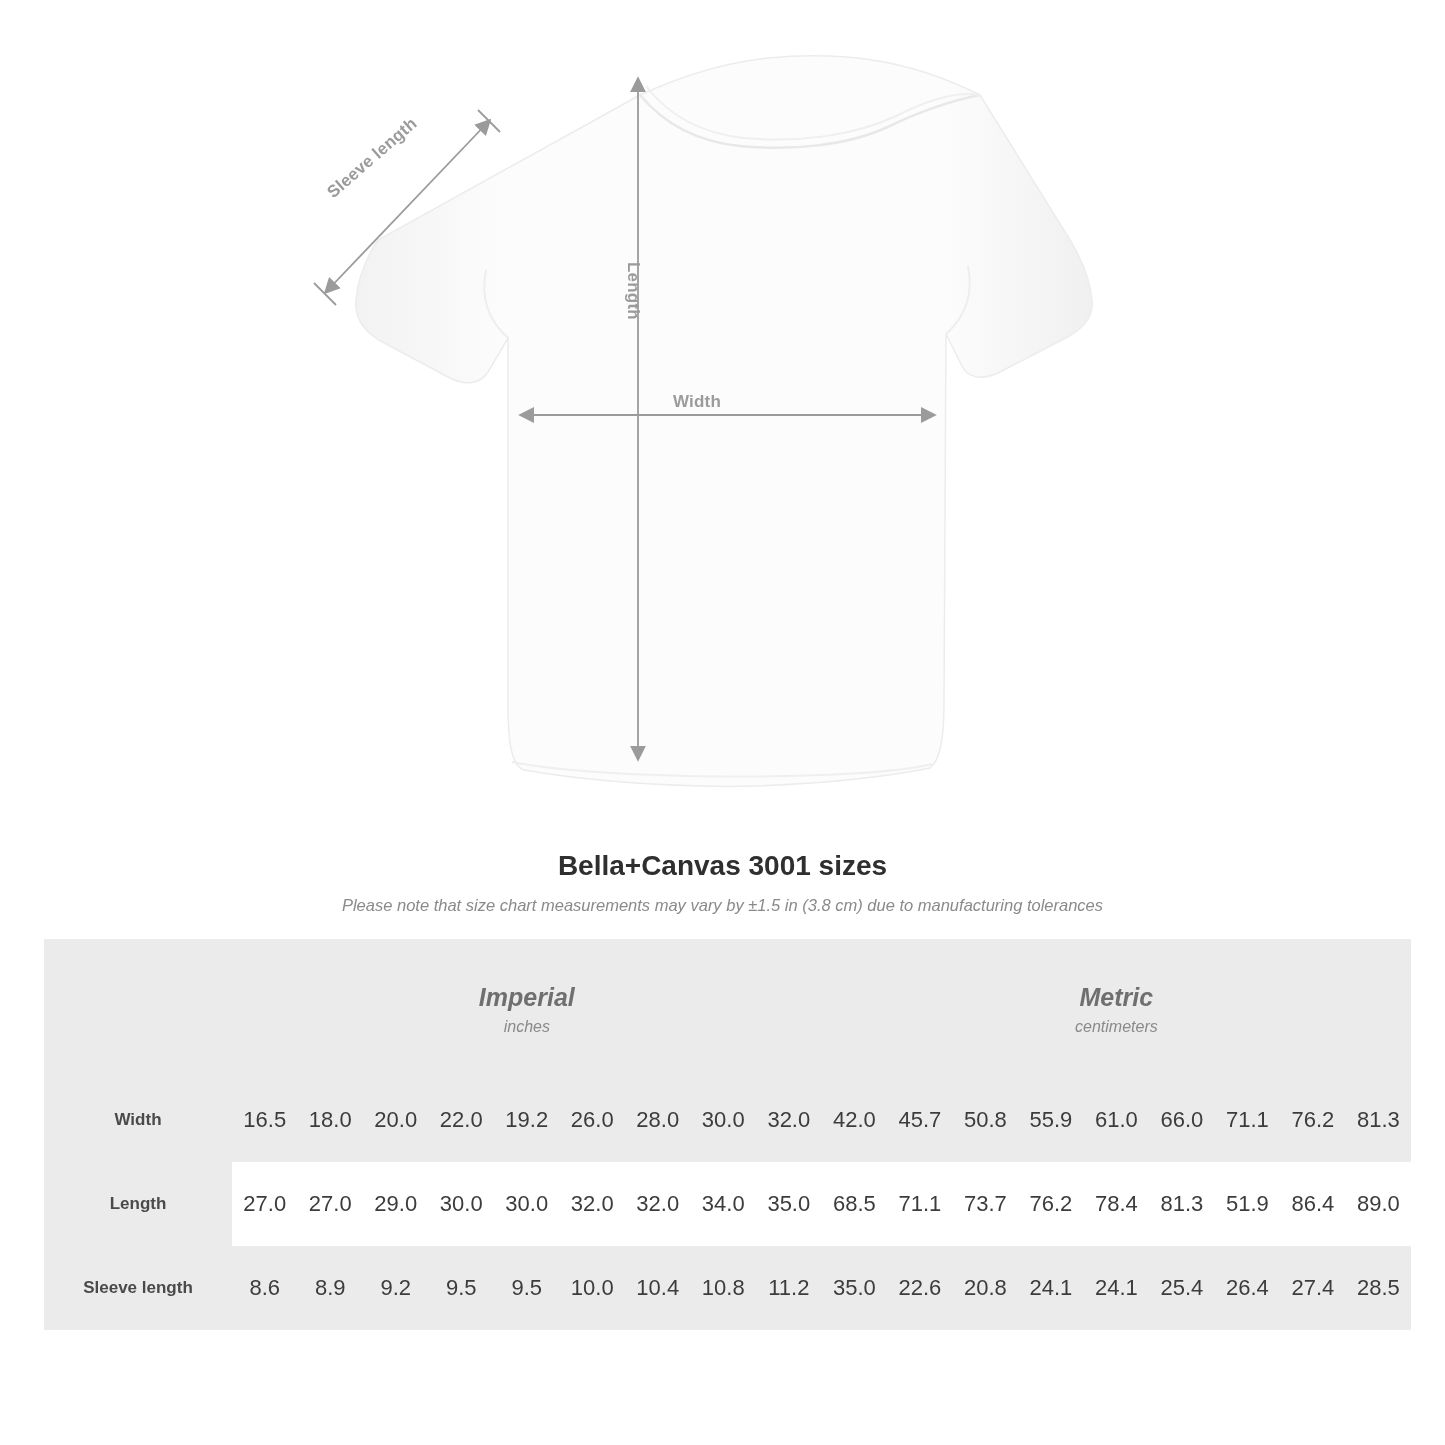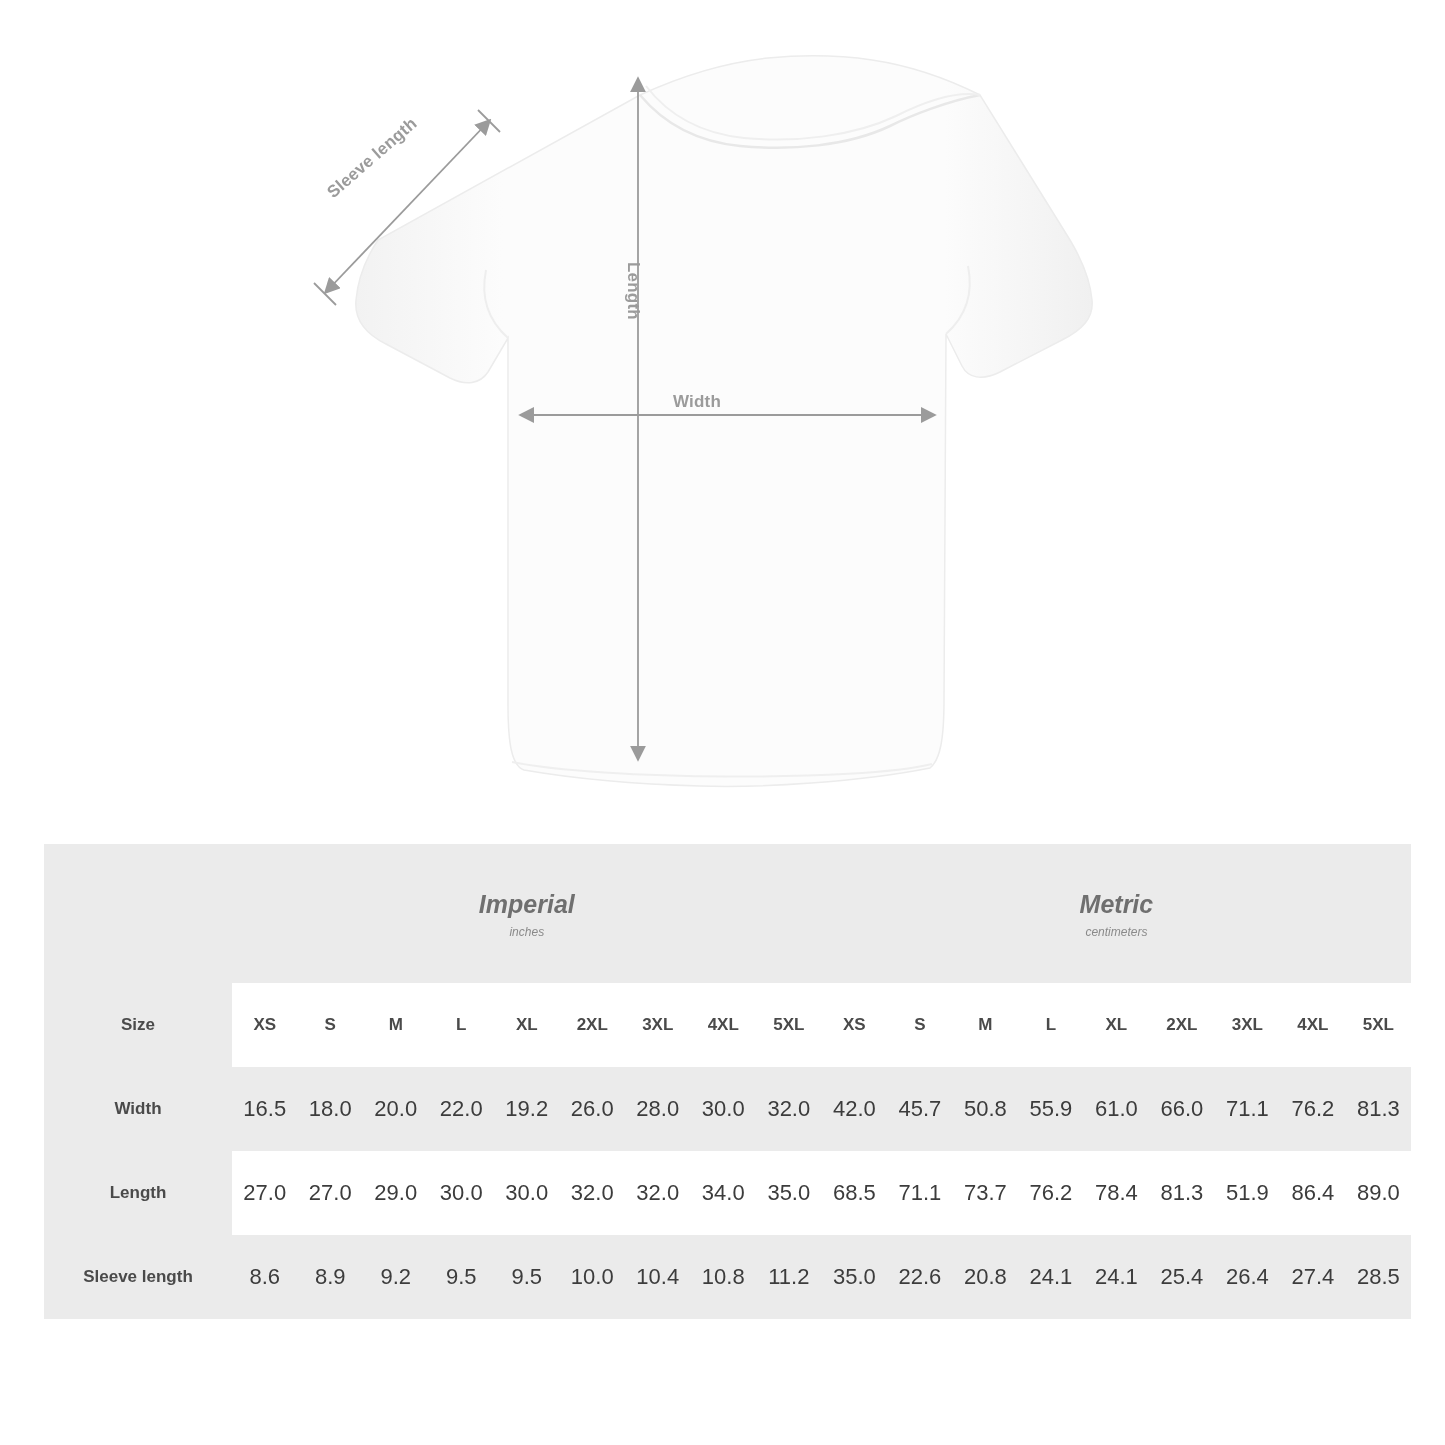--- a/index.html
+++ b/index.html
@@ -92,21 +92,21 @@
     padding: 0;
   }
   .unit-sys {
     font-size: 25px;
     font-style: italic;
     font-weight: bold;
     color: #6f6f6f;
     line-height: 1.2;
   }
   .unit-unit {
-    font-size: 12px;
+    font-size: 16px;
     font-style: italic;
     color: #8a8a8a;
     padding-top: 6px;
   }
   .col-head td {
     height: 84px;
     font-size: 17px;
     font-weight: bold;
     color: #4a4a4a;
     background: #ffffff;
@@ -196,20 +196,24 @@
       <g stroke="#9b9b9b" stroke-width="1.8" fill="none">
         <line x1="520" y1="415" x2="935" y2="415" marker-start="url(#arrTail)" marker-end="url(#arrHead)"></line>
       </g>
     </svg>
 
     <div class="dim-label" id="label-sleeve">Sleeve length</div>
     <div class="dim-label" id="label-length">Length</div>
     <div class="dim-label" id="label-width">Width</div>
   </div>
 
+  <div class="title-block">
+    <h1 class="chart-title">Bella+Canvas 3001 sizes</h1>
+    <p class="chart-note">Please note that size chart measurements may vary by ±1.5 in (3.8 cm) due to manufacturing tolerances</p>
+  </div>
 
   <div class="table-wrap">
     <table class="size-table">
       <colgroup id="table-colgroup">
           <col class="col-size">
           <col class="col-val">
           <col class="col-val">
           <col class="col-val">
           <col class="col-val">
           <col class="col-val">
@@ -231,41 +235,20 @@
         <tr class="unit-header" id="unit-header-row">
             <td></td>
             <td colspan="9">
               <div class="unit-sys">Imperial</div>
               <div class="unit-unit">inches</div>
             </td>
             <td colspan="9">
               <div class="unit-sys">Metric</div>
               <div class="unit-unit">centimeters</div>
             </td>
-          </tr>
-        <tr class="col-head" id="column-header-row">
-            <td class="rowlabel">Size</td>
-            <td>XS</td>
-            <td>S</td>
-            <td>M</td>
-            <td>L</td>
-            <td>XL</td>
-            <td>2XL</td>
-            <td>3XL</td>
-            <td>4XL</td>
-            <td>5XL</td>
-            <td>XS</td>
-            <td>S</td>
-            <td>M</td>
-            <td>L</td>
-            <td>XL</td>
-            <td>2XL</td>
-            <td>3XL</td>
-            <td>4XL</td>
-            <td>5XL</td>
           </tr>
       </thead>
       <tbody id="table-body">
           <tr class="data-row band-grey">
             <td class="rowlabel">Width</td>
             <td>16.5</td>
             <td>18.0</td>
             <td>20.0</td>
             <td>22.0</td>
             <td>19.2</td>

